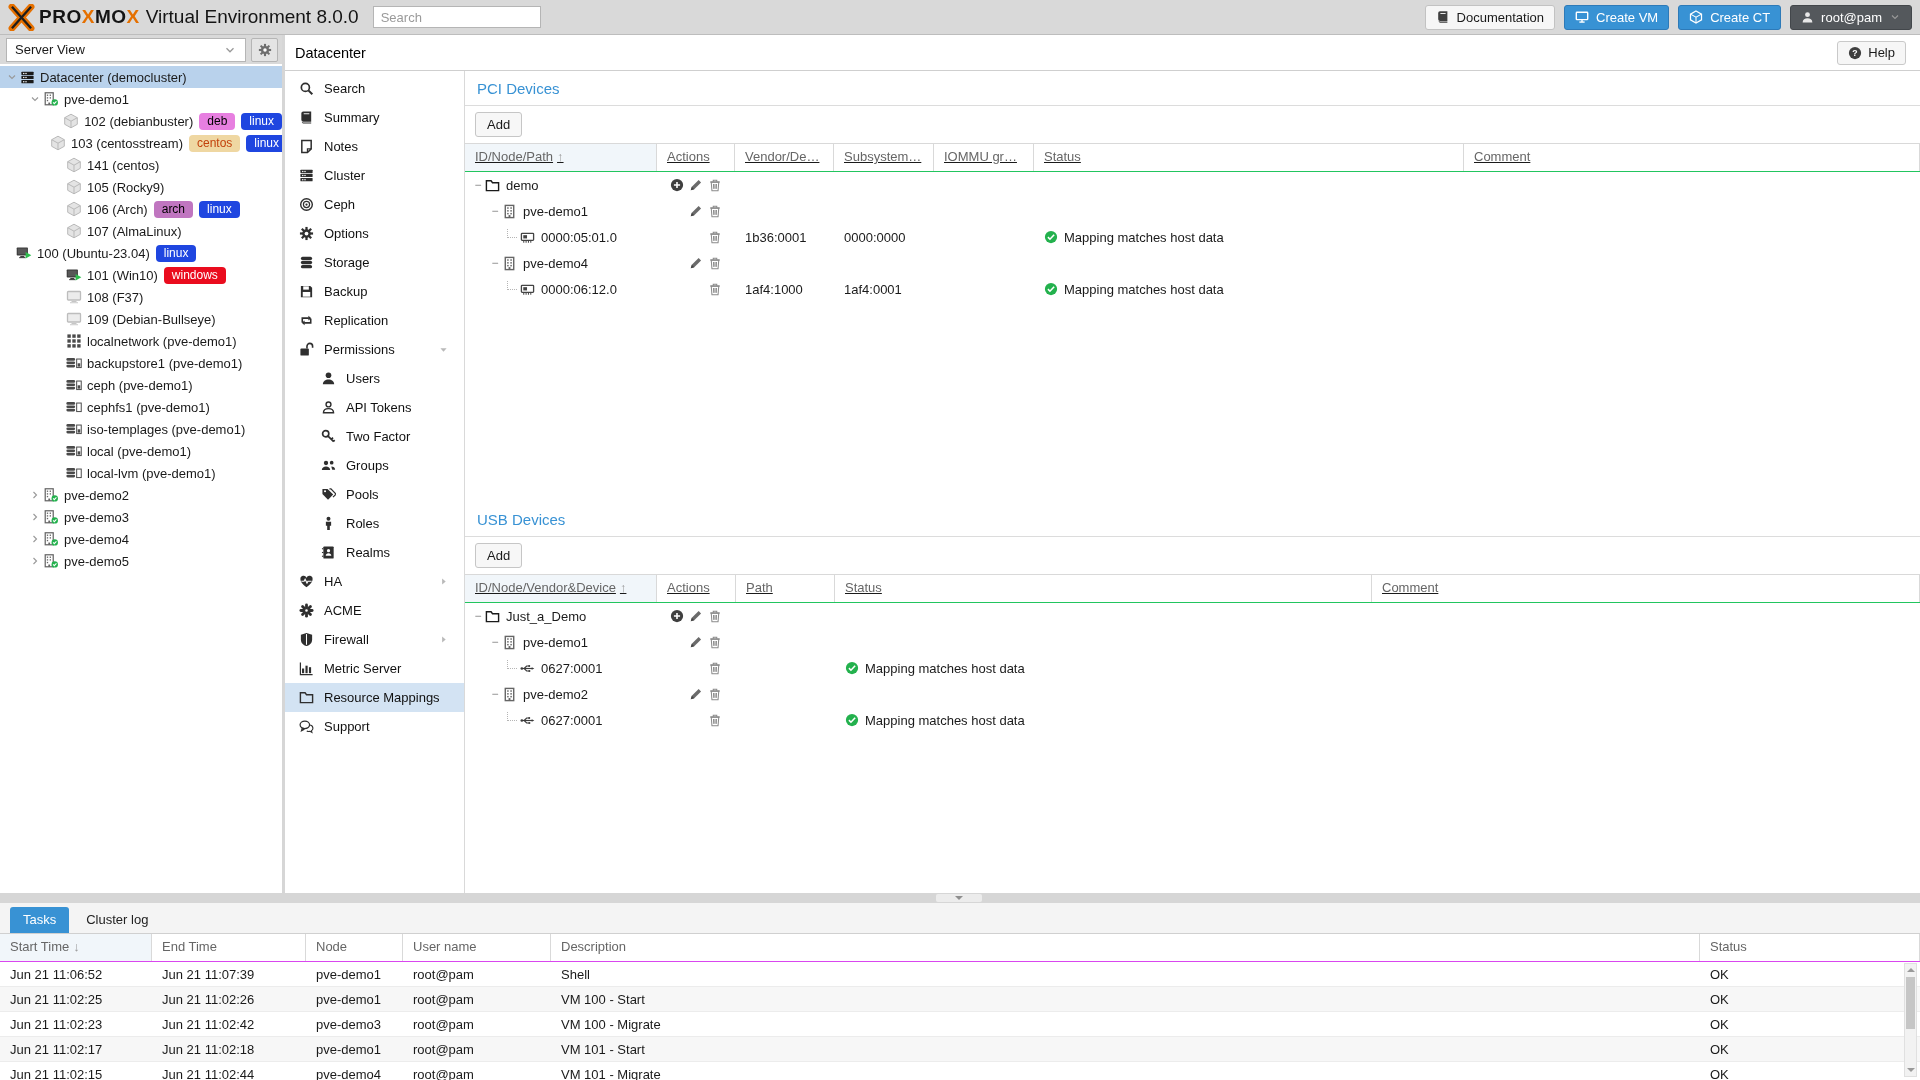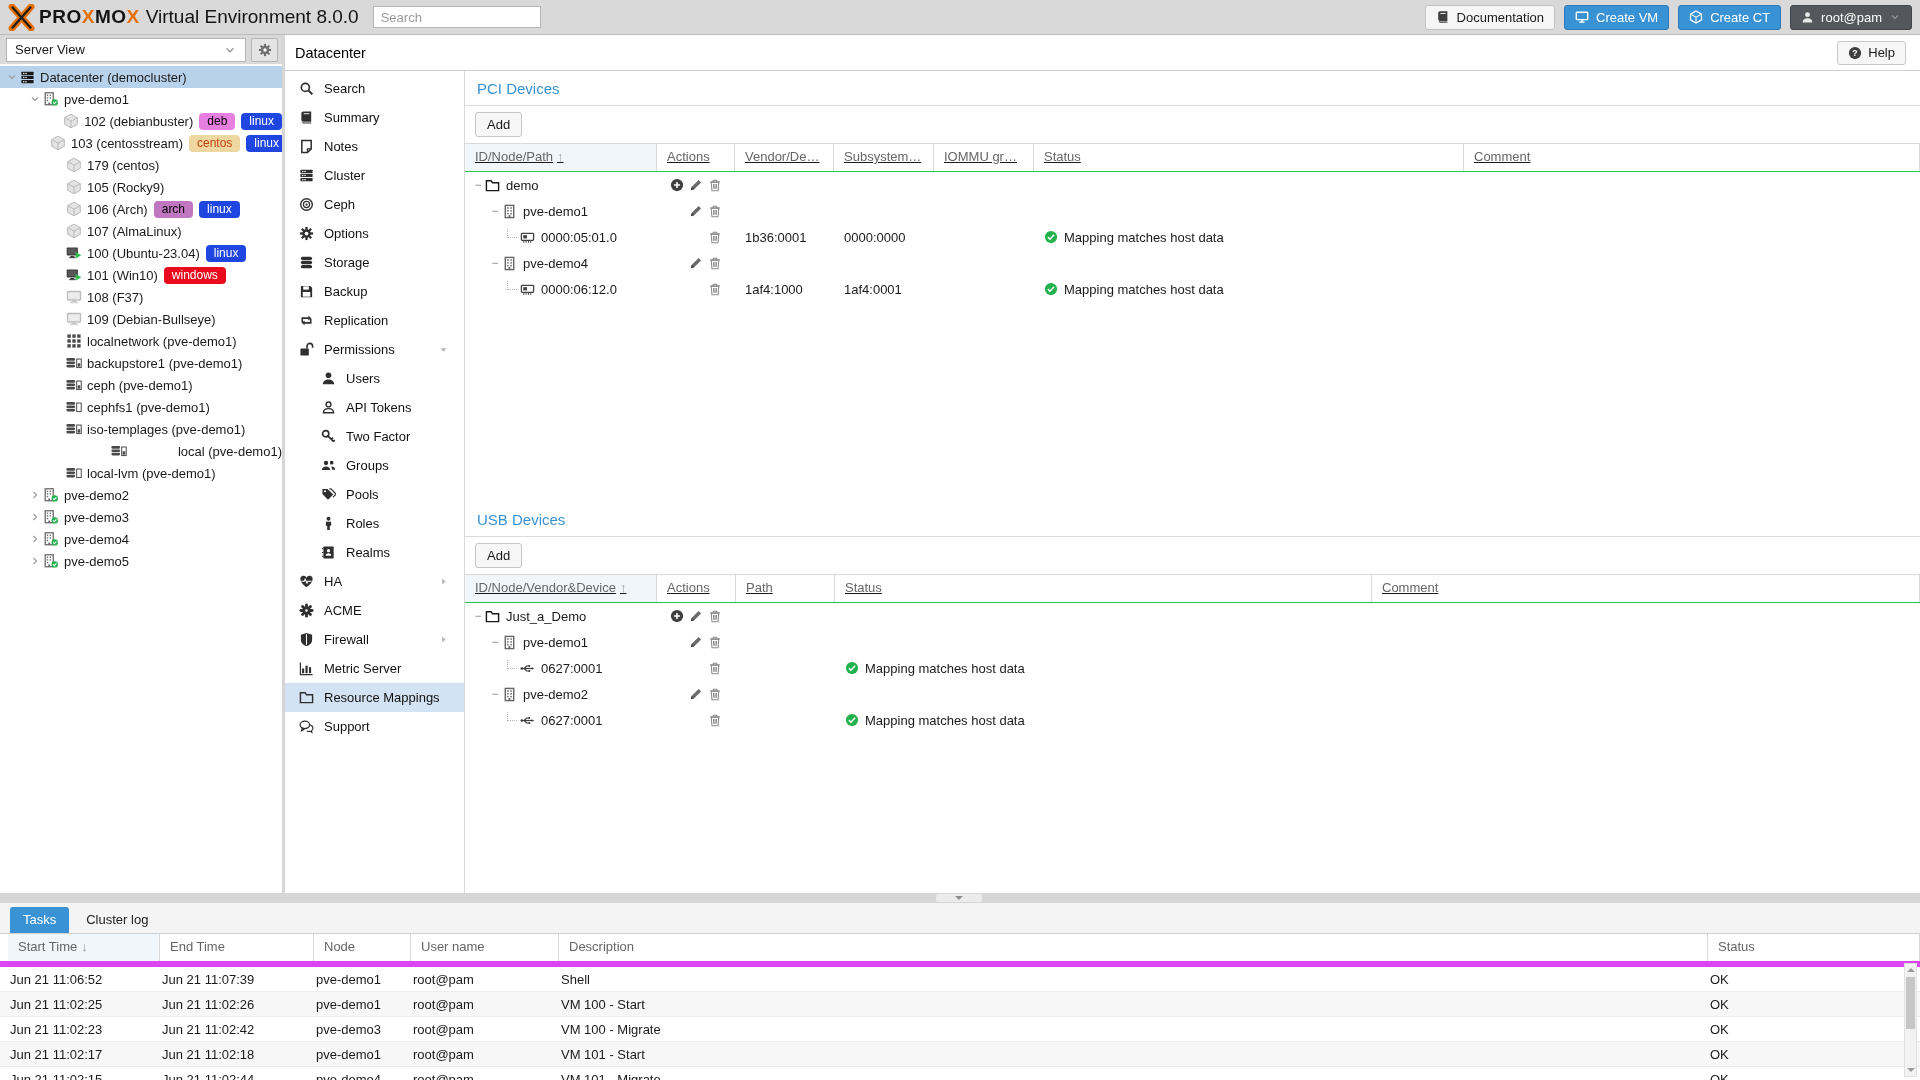--- a/index.html
+++ b/index.html
@@ -87,21 +87,21 @@
   .elbow { width:10px; height:9px; border-left:1px dotted #b5b5b5; border-bottom:1px dotted #b5b5b5; margin:-7px 3px 0 2px; flex:0 0 auto; }
   .idcell .icon { margin-right:6px; }
   .act-slot { width:19px; display:inline-flex; justify-content:center; cursor:pointer; }
   .statuscell .icon { margin-right:6px; }
 
   
   .tasks { height:177px; background:#fff; position:relative; }
   .tabbar { height:31px; background:#f4f4f4; border-bottom:1px solid #d0d0d0; display:flex; align-items:flex-end; padding:0 0 0 10px; }
   .tab { padding:5px 13px 6px; margin:3px 4px 0 0; border-radius:3px 3px 0 0; cursor:pointer; color:#222; }
   .tab.active { background:#3892d4; color:#fff; }
-  .t-head { display:flex; border-bottom:6px solid #d946ef;padding-left:8px; }
+  .t-head { display:flex; border-bottom:1px solid #d946ef; }
   .t-head .hc { height:27px; line-height:26px; padding:0 10px; color:#666; border-right:1px solid #d9d9d9; white-space:nowrap; cursor:pointer; }
   .t-head .hc.sorted { background:#f1f6fa; }
   .t-head .hc .sort-arr { color:#999; margin-left:4px; }
   .t-row { display:flex; height:25px; align-items:center; border-bottom:1px solid #ececec; }
   .t-row.alt { background:#f7f7f7; }
   .t-row .cell { padding:0 10px; white-space:nowrap; overflow:hidden; }
 
   .w-c0{width:192px;} .w-c1{width:78px;} .w-c2{width:99px;} .w-c3{width:100px;} .w-c4{width:100px;} .w-c5{width:430px;}
   .u-c0{width:192px;} .u-c1{width:79px;} .u-c2{width:99px;} .u-c3{width:537px;}
   .t-c0{width:152px;} .t-c1{width:154px;} .t-c2{width:97px;} .t-c3{width:148px;} .t-c4{width:1149px;} .t-c5{flex:1;}
@@ -273,21 +273,21 @@
           <span class="tag" style="background: rgb(31, 70, 224); color: rgb(255, 255, 255);">linux</span>
         </div>
         <div class="tree-row" style="padding-left: 50px;">
           <span class="tree-exp"></span>
           <span class="icon tree-ico">
             <svg viewBox="0 0 16 16" width="16" height="16">
               <path d="M8 1.2l6.3 3.5v6.6L8 14.8l-6.3-3.5V4.7z" fill="#e4e4e4" stroke="#b9b9b9" stroke-width="1"></path>
               <path d="M1.7 4.7L8 8.2l6.3-3.5M8 8.2v6.6" fill="none" stroke="#b9b9b9" stroke-width="1"></path>
             </svg>
           </span>
-          <span>179 (centos)</span>
+          <span>141 (centos)</span>
         </div>
         <div class="tree-row" style="padding-left: 50px;">
           <span class="tree-exp"></span>
           <span class="icon tree-ico">
             <svg viewBox="0 0 16 16" width="16" height="16">
               <path d="M8 1.2l6.3 3.5v6.6L8 14.8l-6.3-3.5V4.7z" fill="#e4e4e4" stroke="#b9b9b9" stroke-width="1"></path>
               <path d="M1.7 4.7L8 8.2l6.3-3.5M8 8.2v6.6" fill="none" stroke="#b9b9b9" stroke-width="1"></path>
             </svg>
           </span>
           <span>105 (Rocky9)</span>
@@ -307,21 +307,21 @@
         <div class="tree-row" style="padding-left: 50px;">
           <span class="tree-exp"></span>
           <span class="icon tree-ico">
             <svg viewBox="0 0 16 16" width="16" height="16">
               <path d="M8 1.2l6.3 3.5v6.6L8 14.8l-6.3-3.5V4.7z" fill="#e4e4e4" stroke="#b9b9b9" stroke-width="1"></path>
               <path d="M1.7 4.7L8 8.2l6.3-3.5M8 8.2v6.6" fill="none" stroke="#b9b9b9" stroke-width="1"></path>
             </svg>
           </span>
           <span>107 (AlmaLinux)</span>
         </div>
-        <div class="tree-row" style="padding-left: 50px;">
+        <div class="tree-row" style="">
           <span class="tree-exp"></span>
           <span class="icon tree-ico">
             <svg viewBox="0 0 18 16" width="16" height="16">
               <rect x="0.8" y="1.8" width="12.6" height="9" rx="0.8" fill="#3c3c3c"></rect>
               <rect x="2" y="3" width="10.2" height="6.4" fill="#585858"></rect>
               <rect x="4.8" y="11.4" width="4.6" height="1.2" fill="#3c3c3c"></rect>
               <rect x="3.6" y="12.6" width="7" height="1.2" fill="#3c3c3c"></rect>
               <path d="M10.8 6.8l6.4 3.7-6.4 3.7z" fill="#2fbe4e"></path>
             </svg>
           </span>
@@ -435,21 +435,21 @@
                 <rect x="0.5" y="1.5" width="11.5" height="3.5" rx="1.75"></rect>
                 <rect x="0.5" y="5.9" width="11.5" height="3.5" rx="1.75"></rect>
                 <rect x="0.5" y="10.3" width="11.5" height="3.5" rx="1.75"></rect>
               </g>
               <rect x="14" y="2.8" width="6" height="11.2" fill="#fff" stroke="#4a4a4a" stroke-width="1.3"></rect>
               <rect x="15.3" y="8.4" width="3.4" height="4.4" fill="#4a4a4a"></rect>
             </svg>
           </span>
           <span>iso-templages (pve-demo1)</span>
         </div>
-        <div class="tree-row" style="padding-left: 50px; justify-content: space-between;">
+        <div class="tree-row" style="padding-left: 50px;">
           <span class="tree-exp"></span>
           <span class="icon tree-ico">
             <svg viewBox="0 0 21 16" width="16" height="16">
               <g fill="#4a4a4a">
                 <rect x="0.5" y="1.5" width="11.5" height="3.5" rx="1.75"></rect>
                 <rect x="0.5" y="5.9" width="11.5" height="3.5" rx="1.75"></rect>
                 <rect x="0.5" y="10.3" width="11.5" height="3.5" rx="1.75"></rect>
               </g>
               <rect x="14" y="2.8" width="6" height="11.2" fill="#fff" stroke="#4a4a4a" stroke-width="1.3"></rect>
               <rect x="15.3" y="8.4" width="3.4" height="4.4" fill="#4a4a4a"></rect>

